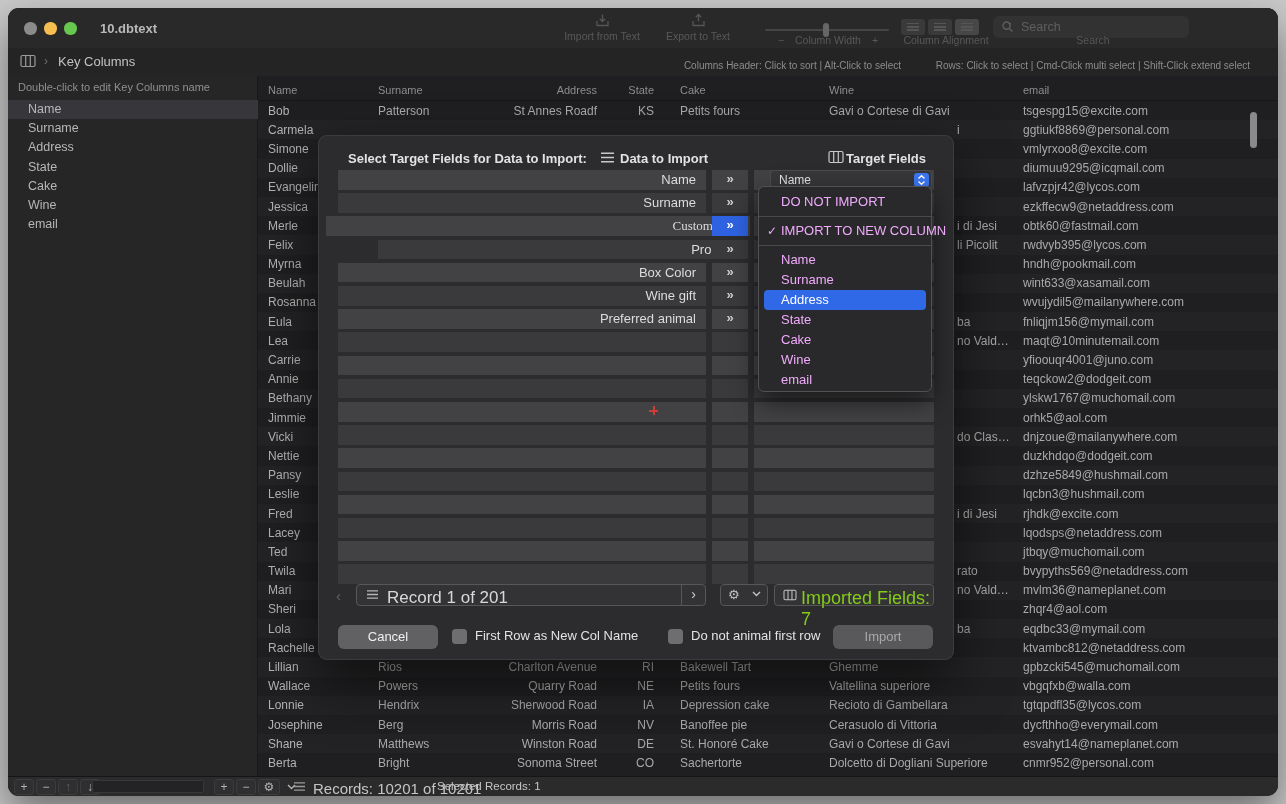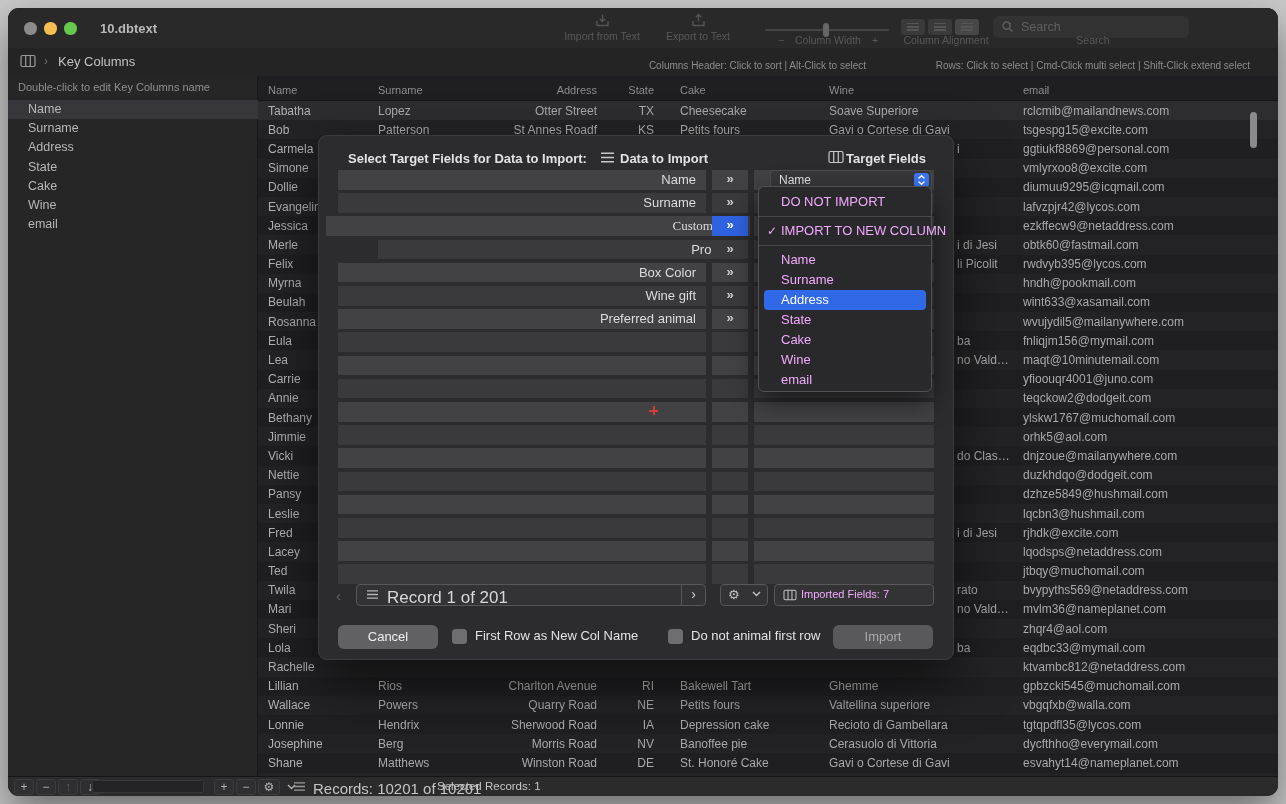--- a/index.html
+++ b/index.html
@@ -38,21 +38,21 @@
      border-radius:6px; opacity:.55; color:#8a8a8a; font-size:12.5px; line-height:22px; }
   #tb-search-field .ph { position:absolute; left:28px; top:0; }
   #tb-search-label { left:1050px; top:26px; width:70px; font-size:10.5px; color:#585858; text-align:center; }
 
   
   #subbar { left:0; top:40px; width:1270px; height:28px; background:#242425; }
   #crumb-icon { left:12px; top:6px; color:#9a9a9a; }
   #crumb-sep { left:36px; top:6px; color:#6f6f6f; font-size:12px; }
   #crumb-label { left:50px; top:6px; font-size:13px; color:#c2c2c2; }
   .hint { top:12px; font-size:10px; color:#8c8c8c; white-space:nowrap; }
-  #hint-cols { right:412px; }
+  #hint-cols { right:377px; }
   #hint-rows { right:28px; }
 
   
   #sidebar { left:0; top:68px; width:250px; height:700px; background:#262627;
              border-right:1px solid #18181a; }
   #sidebar-subtitle { left:10px; top:5px; font-size:11px; color:#8f8f90; }
   #sidebar-list { position:absolute; left:0; top:24px; width:250px; list-style:none; }
   .sb-item { height:19.2px; line-height:19.2px; padding-left:20px; font-size:12.5px; color:#b7b7b8; }
   .sb-item.sel { background:#37373b; }
 
@@ -129,21 +129,21 @@
   #rec-box .txt { position:absolute; left:30px; top:3px; font-size:17px; color:#d8d8d8; }
   #rec-next { position:absolute; right:0; top:0; width:24px; height:20px; border-left:1px solid #57575a;
               text-align:center; line-height:19px; font-size:14px; color:#d2d2d2; }
   #gear-box { left:402px; top:449px; width:48px; height:22px; background:#333336;
               border:1px solid #57575a; border-radius:4px; }
   #gear-box .g { position:absolute; left:7px; top:2px; font-size:13px; color:#c2c2c3; }
   #gear-box .v { position:absolute; right:6px; top:6px; color:#c2c2c3; }
   #imp-box { left:456px; top:449px; width:160px; height:22px; background:#333336;
              border:1px solid #57575a; border-radius:4px; }
   #imp-box .ic { position:absolute; left:8px; top:4px; color:#c2c2c3; }
-  #imp-box .txt { position:absolute; left:26px; top:3px; font-size:11px; color:#f0abfc; }
+  #imp-box .txt { position:absolute; left:26px; top:3px; font-size:18px; color:#84cc16; }
 
   .dlg-btn { top:490px; width:100px; height:24px; border-radius:6px; text-align:center;
              line-height:24px; font-size:13px; }
   #btn-cancel { left:20px; background:#616164; color:#f0f0f0; }
   #btn-import { left:515px; background:#59595c; color:#a9a9ab; }
   .cb { top:494px; width:15px; height:15px; background:#6e6e71; border-radius:3.5px; }
   .cb-label { top:493px; font-size:13px; color:#e3e3e3; white-space:nowrap; }
   #cb1 { left:134px; } #cb1-label { left:157px; }
   #cb2 { left:350px; } #cb2-label { left:373px; }
 
@@ -252,29 +252,20 @@
     <div id="thead" class="tgrid">
         <div class="h c col-name">Name</div>
         <div class="h c col-surname">Surname</div>
         <div class="h c col-address">Address</div>
         <div class="h c col-state">State</div>
         <div class="h c col-cake">Cake</div>
         <div class="h c col-wine">Wine</div>
         <div class="h c col-email">email</div>
       </div>
     <div id="rows">
-        <div class="trow tgrid sel">
-          <div class="c col-name">Tabatha</div>
-          <div class="c col-surname">Lopez</div>
-          <div class="c col-address">Otter Street</div>
-          <div class="c col-state">TX</div>
-          <div class="c col-cake">Cheesecake</div>
-          <div class="c col-wine">Soave Superiore</div>
-          <div class="c col-email">rclcmib@mailandnews.com</div>
-        </div>
         <div class="trow tgrid">
           <div class="c col-name">Bob</div>
           <div class="c col-surname">Patterson</div>
           <div class="c col-address">St Annes Roadf</div>
           <div class="c col-state">KS</div>
           <div class="c col-cake">Petits fours</div>
           <div class="c col-wine">Gavi o Cortese di Gavi</div>
           <div class="c col-email">tsgespg15@excite.com</div>
         </div>
         <div class="trow tgrid">

